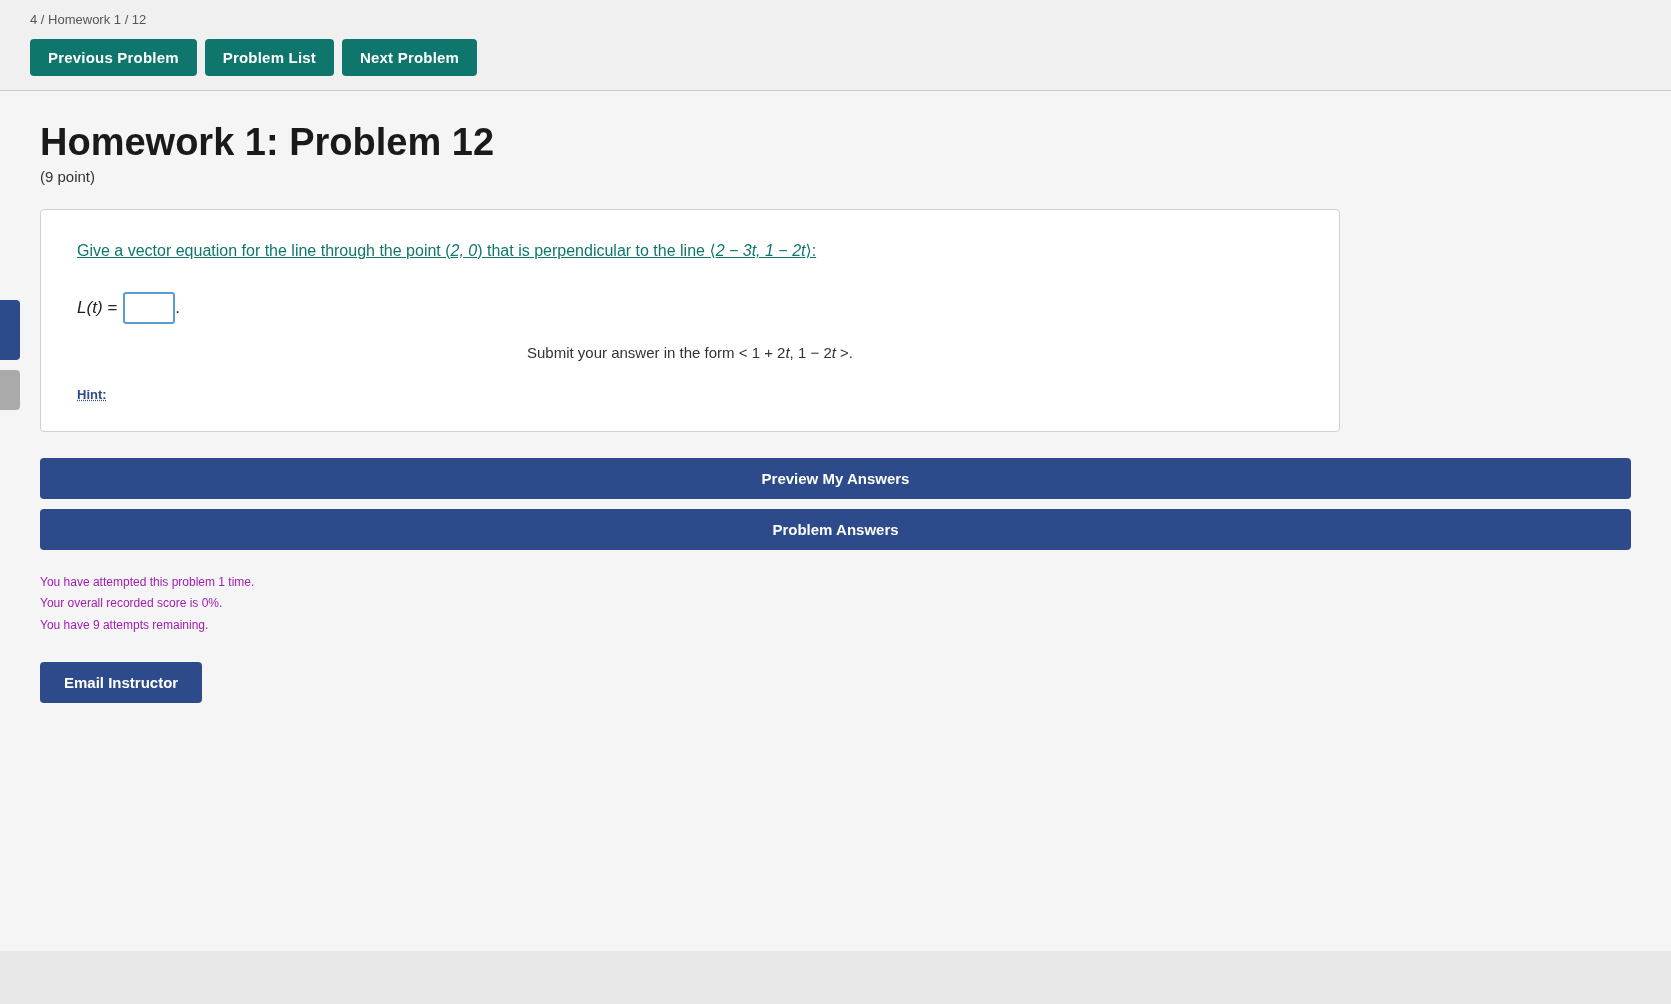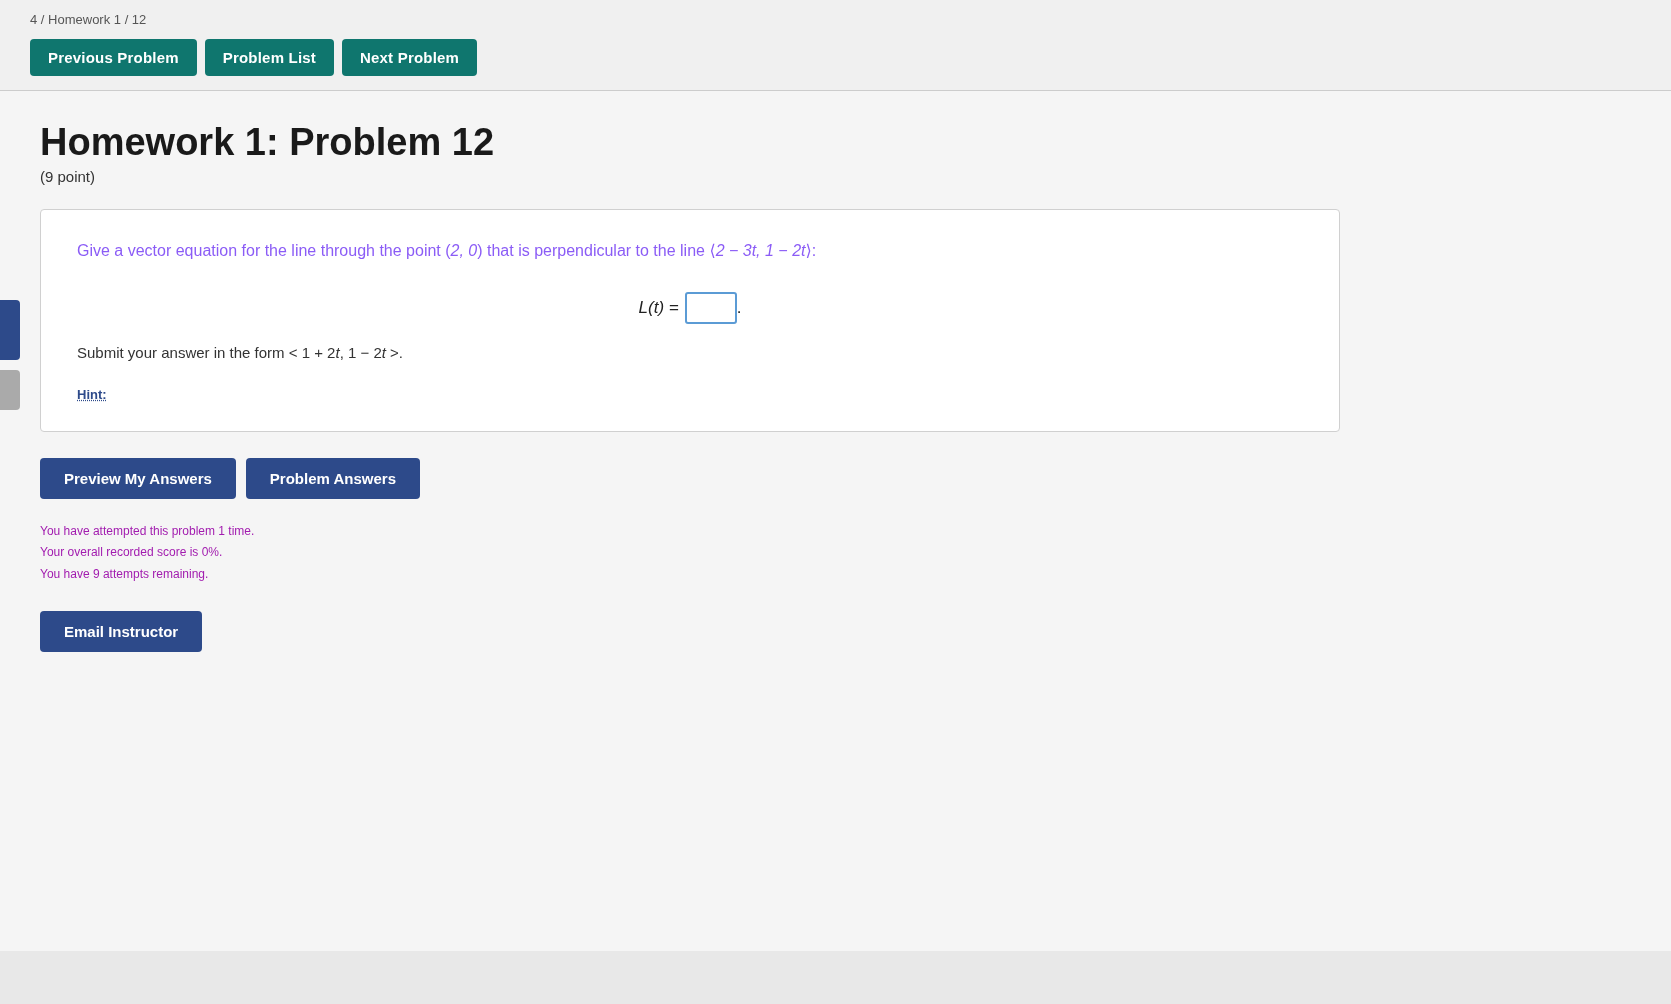--- a/index.html
+++ b/index.html
@@ -65,29 +65,29 @@
       background: #ffffff;
       border: 1px solid #d0d0d0;
       border-radius: 4px;
       padding: 28px 36px 28px 36px;
       margin-bottom: 26px;
       max-width: 1300px;
     }
 
     .problem-statement {
       font-size: 16px;
-      color: #8b5cf6;
+      color: #0f766e;
       margin-bottom: 28px;
       line-height: 1.6;
+      text-decoration: underline;
     }
 
     .equation-row {
       display: flex;
       align-items: center;
-      justify-content: center;
       margin-bottom: 20px;
       font-size: 17px;
       color: #222;
     }
 
     .eq-label {
       font-style: italic;
       margin-right: 6px;
       font-size: 17px;
     }
@@ -97,38 +97,39 @@
       border-radius: 3px;
       width: 52px;
       height: 32px;
       font-size: 15px;
       padding: 2px 4px;
       outline: none;
       color: #222;
     }
 
     .form-hint-row {
-      text-align: left;
+      text-align: center;
       font-size: 15px;
       color: #333;
       margin-bottom: 24px;
     }
 
     .hint-link {
       color: #2d4a8a;
       text-decoration: underline dotted;
       cursor: pointer;
       font-weight: bold;
       font-size: 13px;
     }
 
     .action-buttons-row {
       display: flex;
       gap: 10px;
       margin-bottom: 22px;
+      flex-direction: column;
     }
 
     .action-btn {
       background: #2d4a8a;
       color: #fff;
       border: none;
       border-radius: 4px;
       padding: 12px 24px;
       font-size: 15px;
       font-weight: bold;

